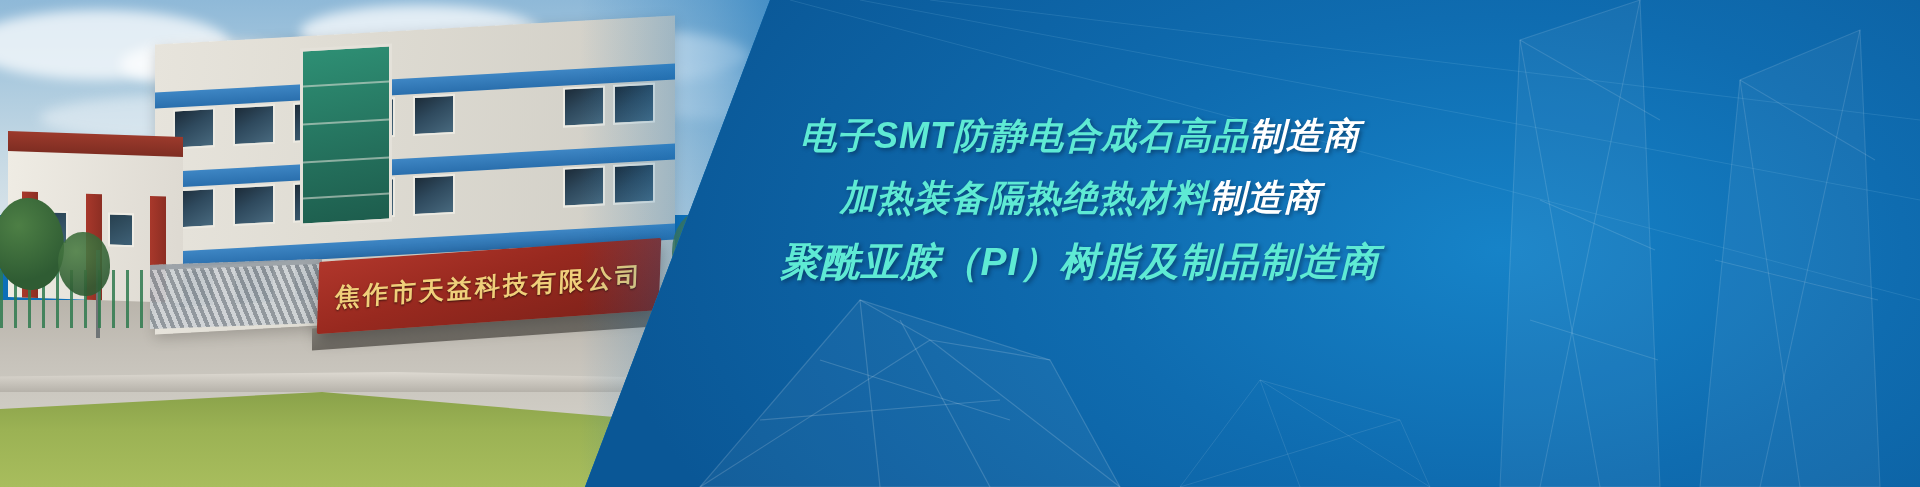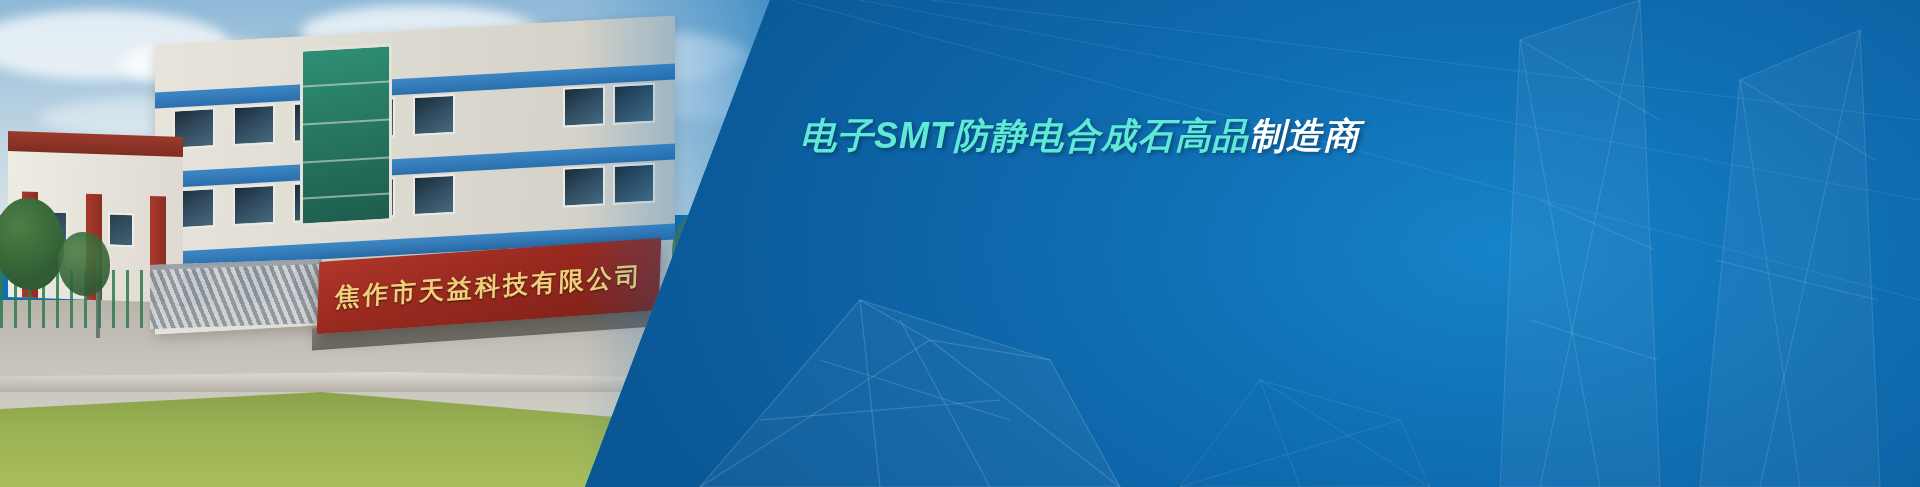--- a/index.html
+++ b/index.html
@@ -352,17 +352,23 @@
       </g>
     </svg>
   </div>
 
   <div class="copy">
 
     <div class="line l1">
       <span class="hl">电子SMT防静电合成石高品</span><span class="wh">制造商</span>
     </div>
 
-
+    <div class="line l2">
+      <span class="hl">加热装备隔热绝热材料</span><span class="wh">制造商</span>
+    </div>
+
+    <div class="line l3">
+      <span class="hl">聚酰亚胺（PI）树脂及制品制造商</span><span class="wh"></span>
+    </div>
 
   </div>
 
 </div>
 
 </body></html>

